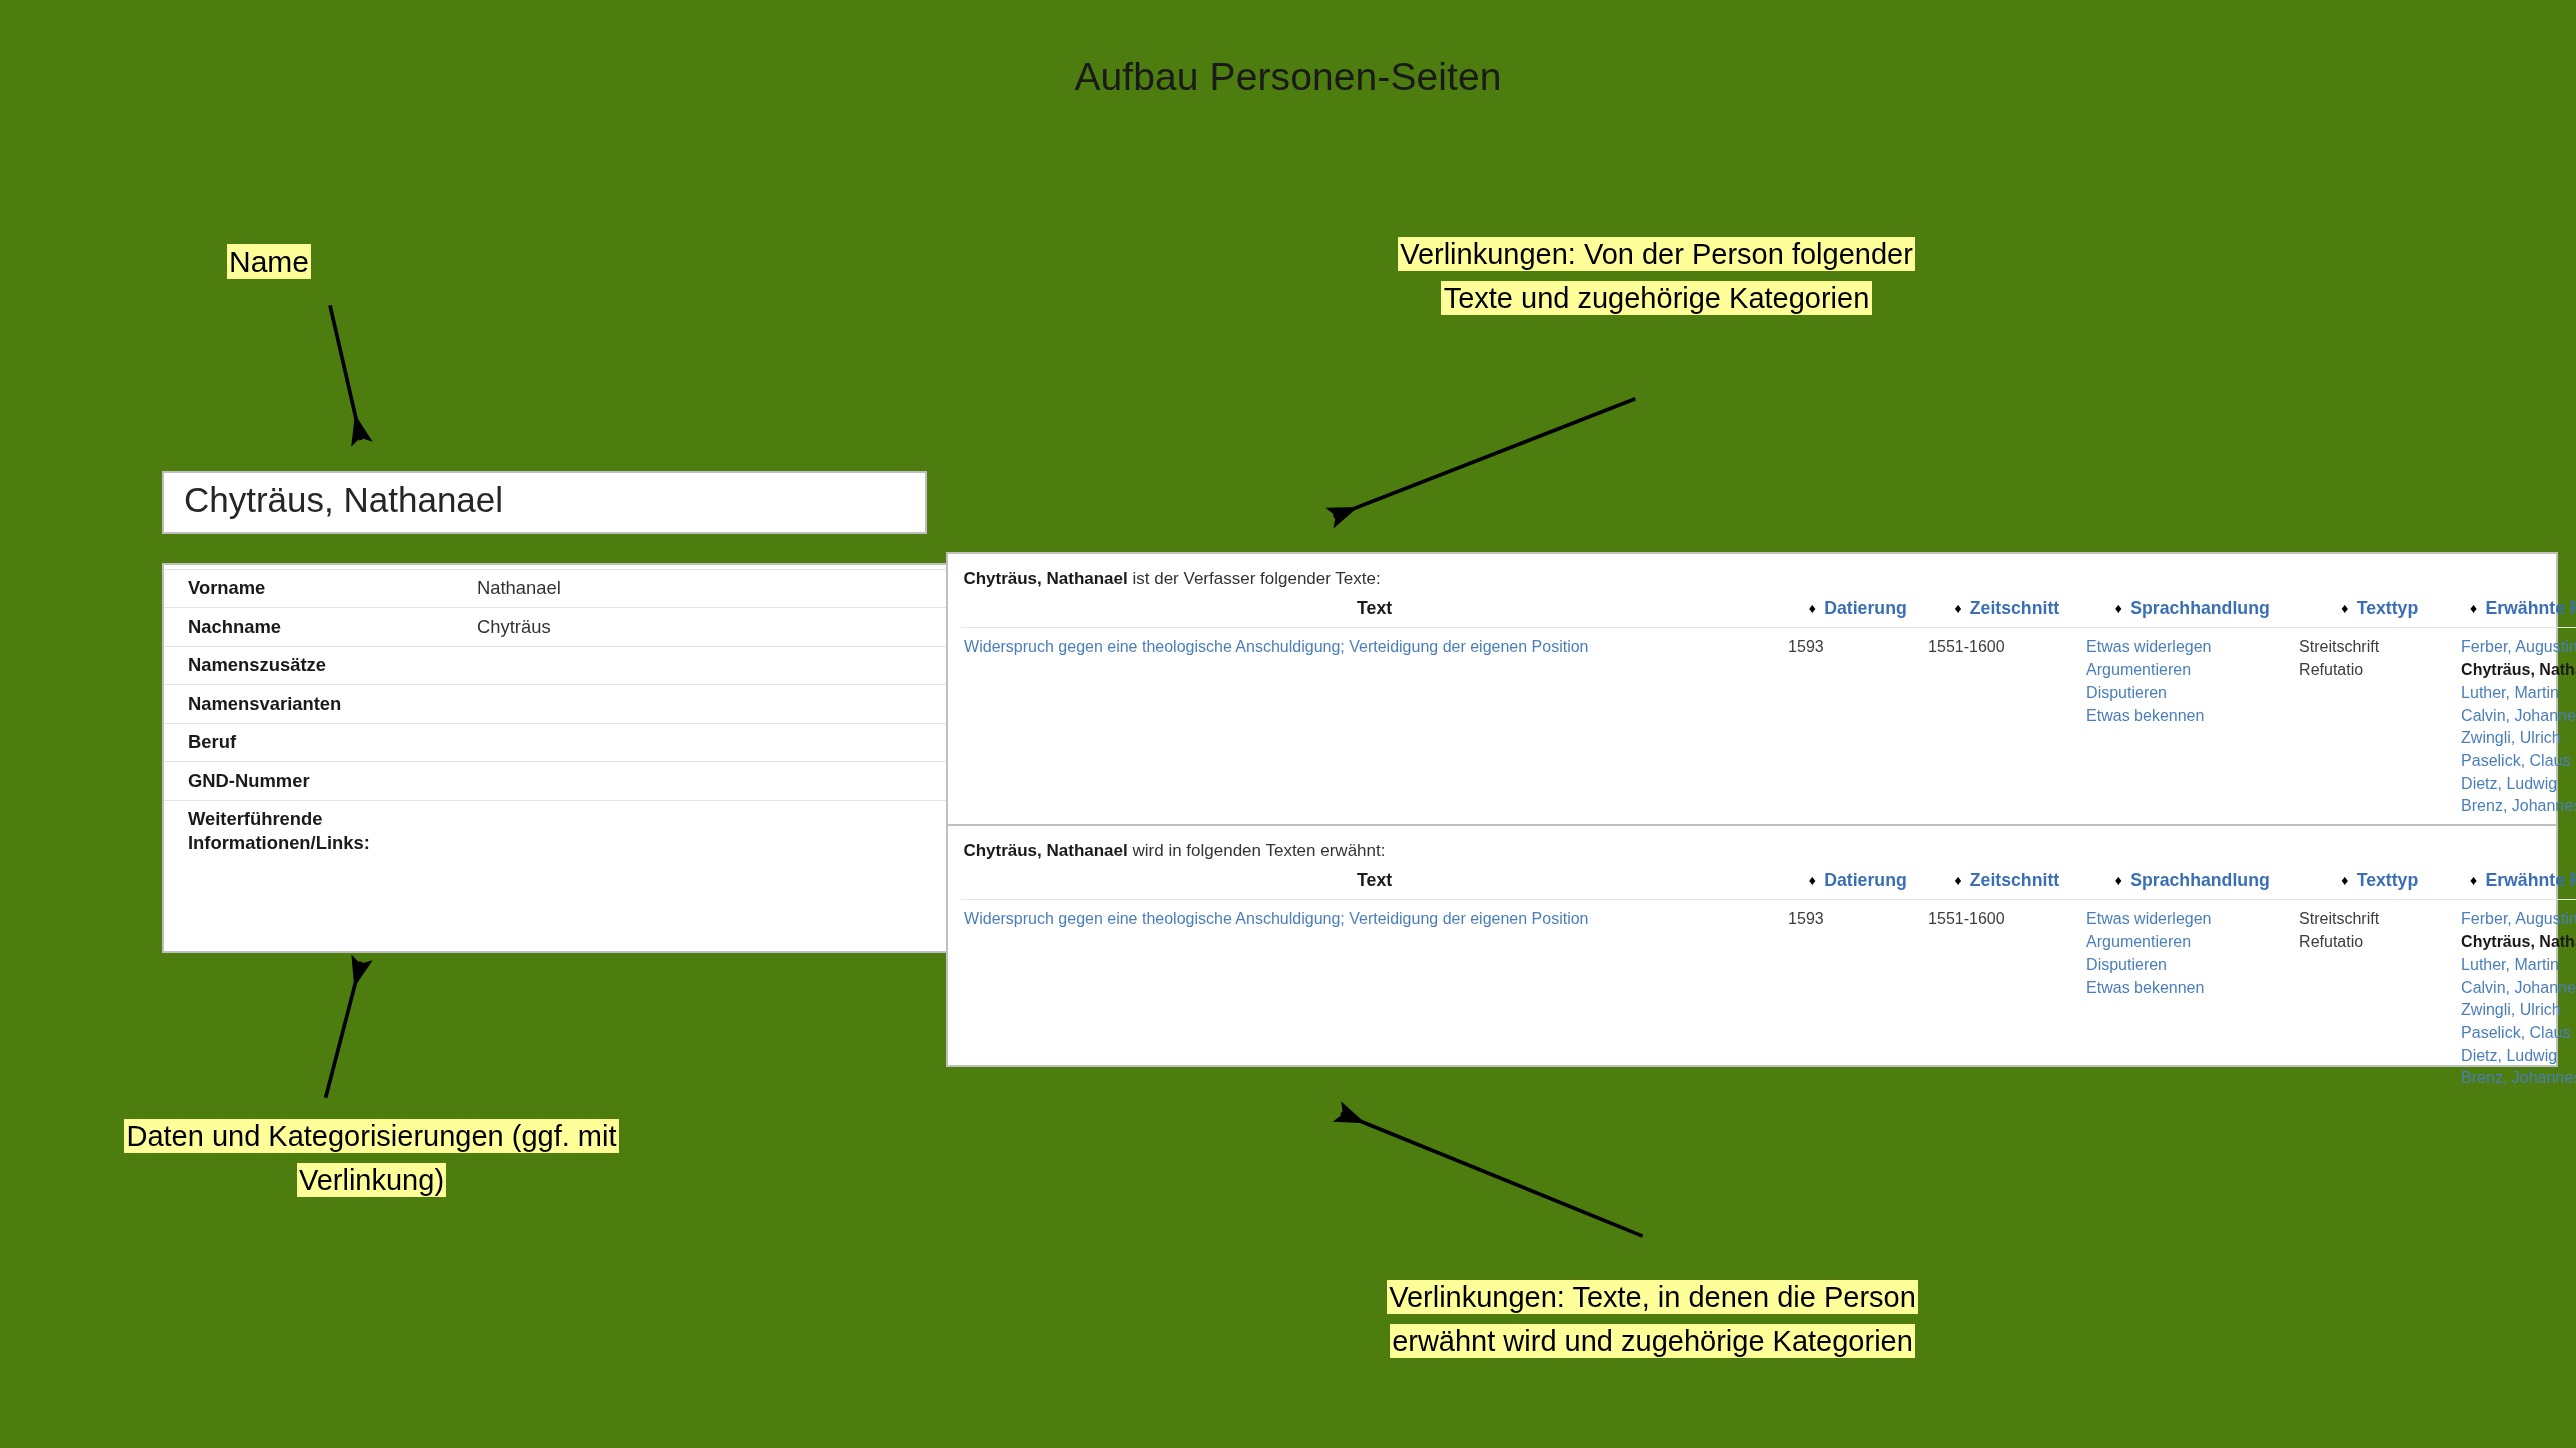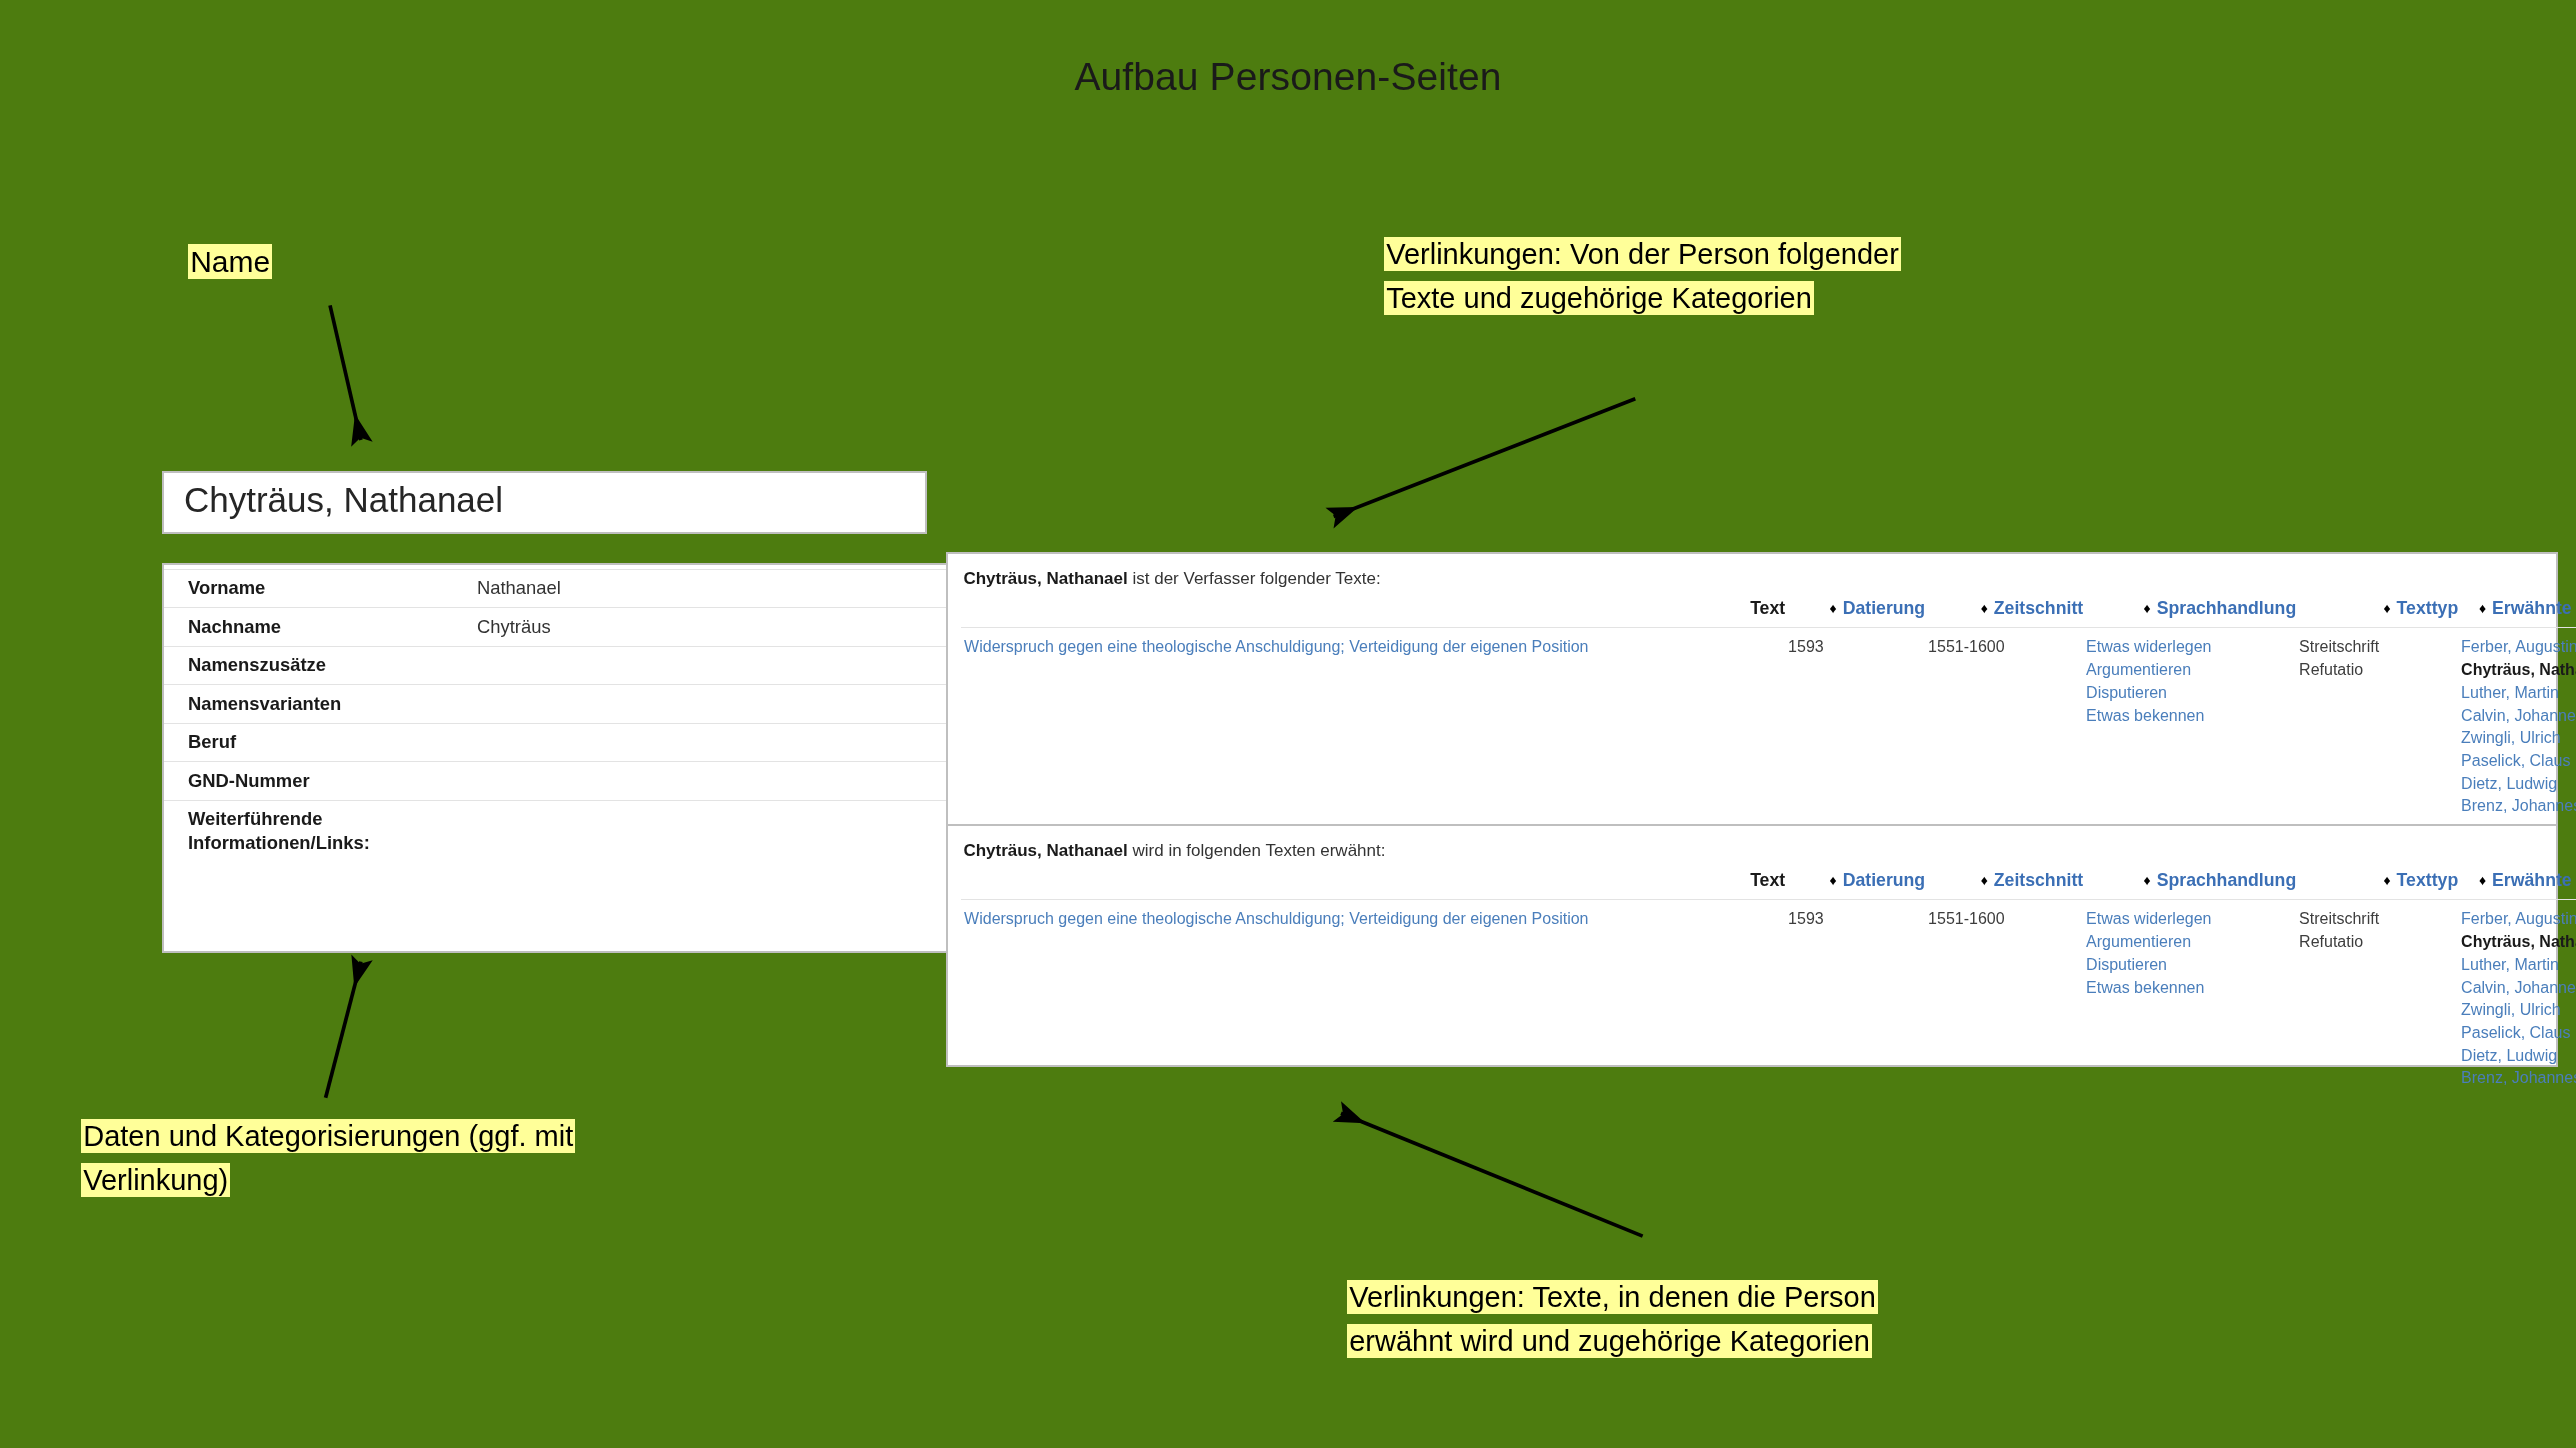--- a/index.html
+++ b/index.html
@@ -31,20 +31,21 @@
     color: #1a1a1a;
     letter-spacing: 0.1px;
   }
 
   
   .annot {
     position: absolute;
     font-size: 29px;
     line-height: 1.52;
     color: #000;
+    text-align: center;
   }
   .annot span.hl {
     background: #ffff99;
     padding: 0.7px 2.2px;
     box-decoration-break: clone;
     -webkit-box-decoration-break: clone;
   }
   .annot-name {
     left: 188px;
     top: 239px;
@@ -152,21 +153,21 @@
     margin: 4.4px 0 7.4px 2.2px;
   }
   .lb-caption b { color: #1a1a1a; font-weight: bold; }
 
   .link-table {
     width: 100%;
     border-collapse: collapse;
     table-layout: fixed;
   }
   .link-table th {
-    text-align: right;
+    text-align: center;
     font-size: 17.7px;
     font-weight: bold;
     padding: 1.5px 0 8px 2.9px;
     border-bottom: 1.5px solid #e3e3e3;
     vertical-align: bottom;
     white-space: nowrap;
   }
   .link-table th.sortable { color: #3b6fb5; }
   .link-table th.plain { color: #1a1a1a; }
   .link-table td {

